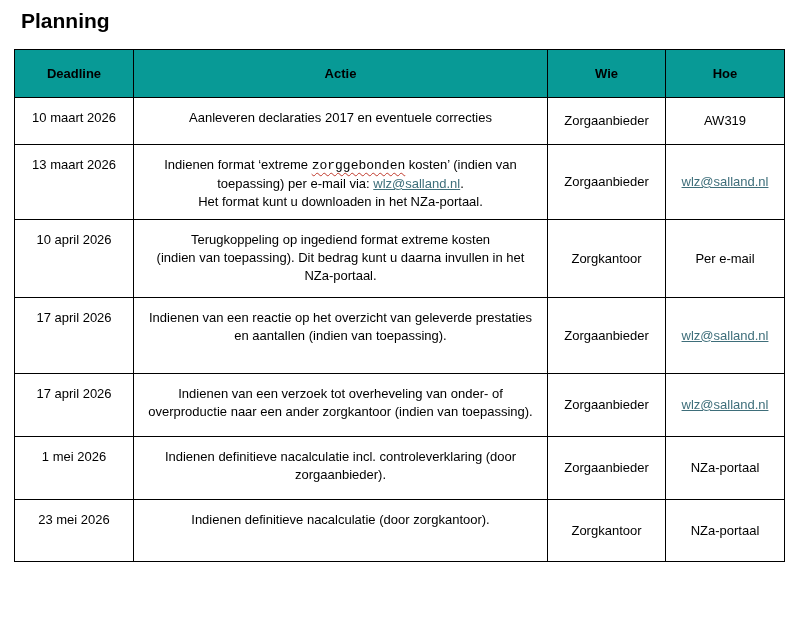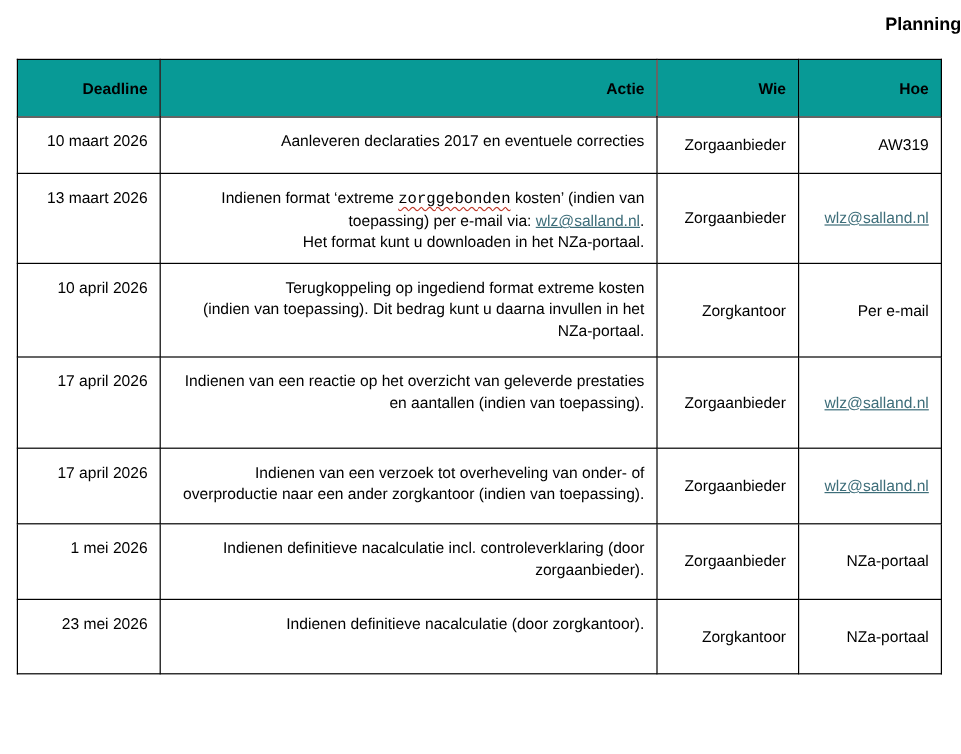--- a/index.html
+++ b/index.html
@@ -16,42 +16,41 @@
   }
   body {
     width: 801px;
     height: 628px;
     font-family: "Liberation Sans", sans-serif;
     color: #000;
     overflow: hidden;
   }
   .page-title {
     margin: 12px 0 0 21px;
-    font-size: 15px;
+    font-size: 21px;
     font-weight: bold;
     color: #000;
     line-height: 18px;
-    text-align: right;
   }
   table.planning-table {
     border-collapse: collapse;
     table-layout: fixed;
     width: 770px;
     margin: 19px 0 0 14px;
   }
   col.c-deadline { width: 119px; }
   col.c-actie    { width: 414px; }
   col.c-wie      { width: 118px; }
   col.c-hoe      { width: 119px; }
 
   th, td {
     border: 1.5px solid var(--border-color);
     font-size: 13px;
     line-height: 18px;
-    text-align: right;
+    text-align: center;
     overflow: hidden;
   }
   th {
     background: var(--header-bg);
     font-weight: bold;
     vertical-align: middle;
     padding: 0 10px;
     height: 48px;
   }
   td.deadline-cell, td.actie-cell {

